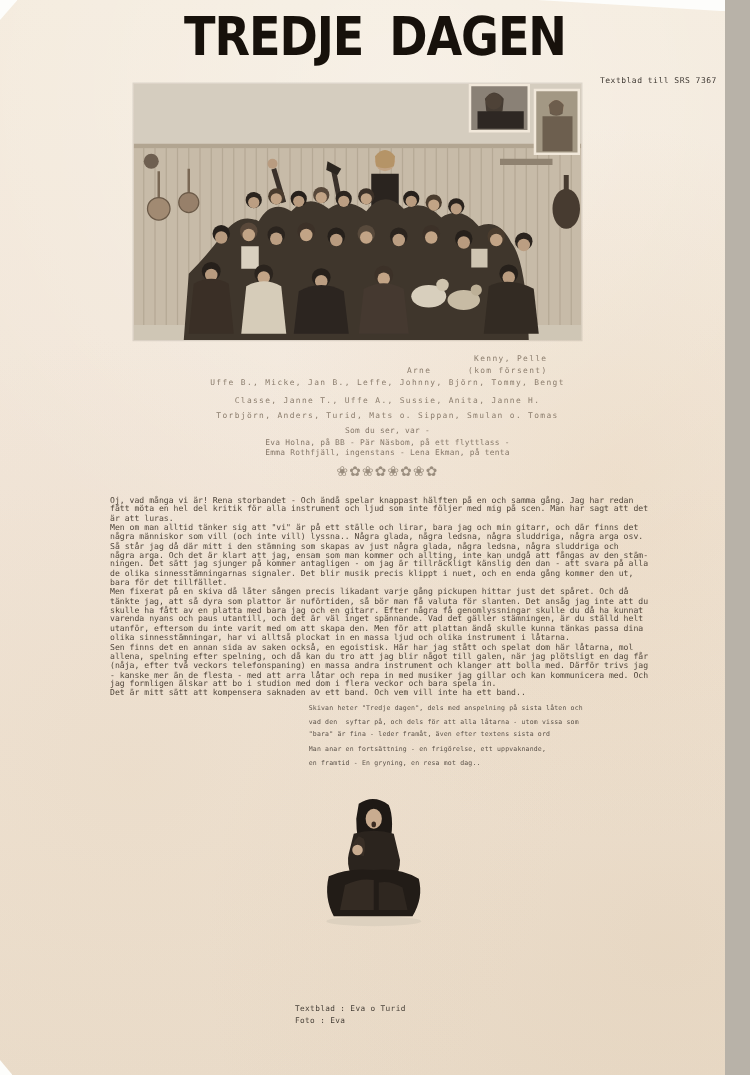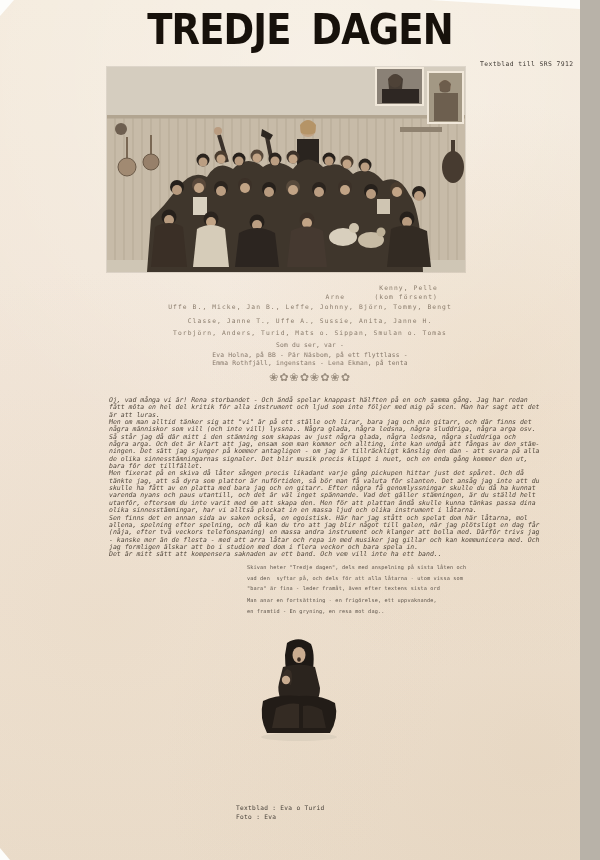--- a/index.html
+++ b/index.html
@@ -27,42 +27,42 @@
   .photo{position:absolute;left:107px;top:67px;width:358px;height:205px;box-shadow:0 0 0 1px rgba(90,80,65,.15);}
   .cap{position:absolute;font-size:6.3px;color:#8a7c6c;white-space:pre;}
   .cap.center{left:150px;width:320px;text-align:center;letter-spacing:1.1px;}
   .cap.right{left:150px;width:288px;text-align:right;letter-spacing:1.1px;}
   .cap.mid{left:150px;width:320px;text-align:center;letter-spacing:.2px;color:#86786a;}
   .divider{position:absolute;top:371px;left:150px;width:320px;text-align:center;
     font-size:11px;letter-spacing:1px;color:#8d8071;opacity:.85;
     font-family:"DejaVu Sans",sans-serif;}
   .body-text{
     position:absolute;left:88px;top:397px;width:450px;
-    font-size:6.5px;line-height:7.35px;font-style:italic;
-    color:#50463b;white-space:pre;letter-spacing:0;margin-left:21px;
+    font-size:6.5px;line-height:7.35px;
+    color:#50463b;white-space:pre;letter-spacing:0;
   }
   .closing{position:absolute;left:247px;font-size:5.2px;line-height:10.6px;
     color:#5b5249;white-space:pre;letter-spacing:.15px;}
   .closing.b1{top:562px;}
   .closing.b2{top:595px;}
   .credits{position:absolute;left:236px;top:803px;font-size:6.2px;line-height:9px;
     color:#49423a;white-space:pre;letter-spacing:.3px;}
   .photo2{position:absolute;left:256px;top:638px;width:86px;height:108px;}
 </style>
 </head>
 <body>
 
 <div class="sheet">
 
   <div class="corner tr"></div>
   <div class="corner tl"></div>
   <div class="corner bl"></div>
 
   <div class="title">TREDJE DAGEN</div>
-  <div class="subtitle">Textblad till SRS 7912</div>
+  <div class="subtitle">Textblad till SRS 7367</div>
 
   <svg class="photo" viewBox="0 0 358 205" xmlns="http://www.w3.org/2000/svg" preserveAspectRatio="none">
     <rect width="358" height="205" fill="#d5cdbf"></rect>
     <rect y="50" width="358" height="145" fill="#c7bba8"></rect>
     <rect y="48" width="358" height="3.5" fill="#b2a591"></rect>
     <g stroke="#b5a995" stroke-width="1">
       <line x1="8" y1="51" x2="8" y2="195"></line>
         <line x1="17" y1="51" x2="17" y2="195"></line>
       <line x1="26" y1="51" x2="26" y2="195"></line>
         <line x1="35" y1="51" x2="35" y2="195"></line>

